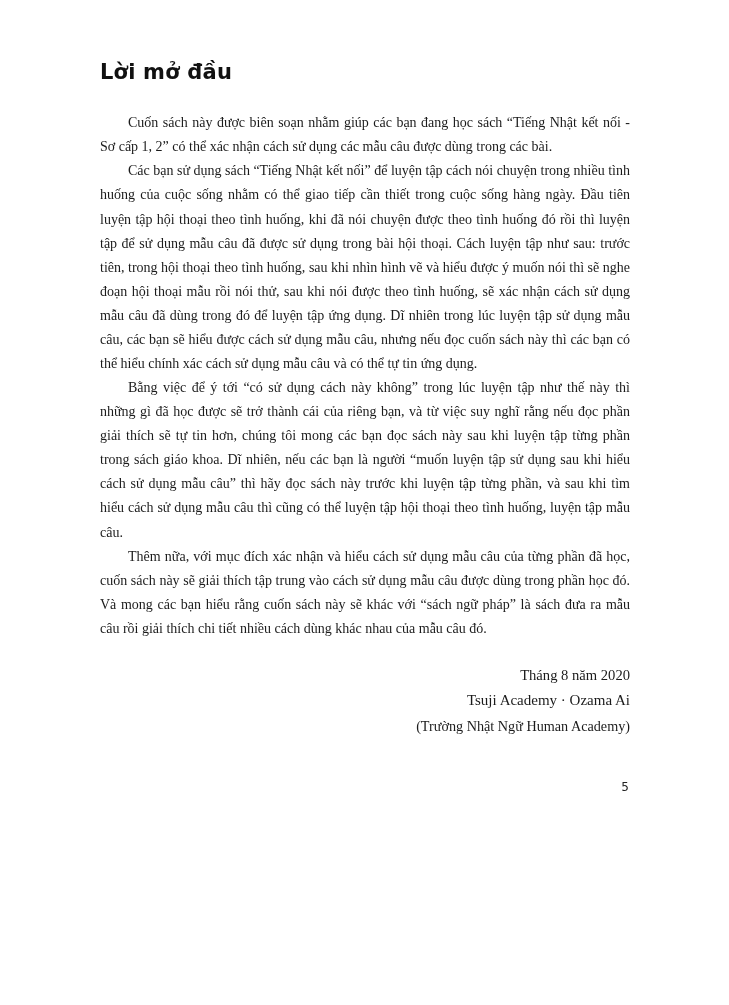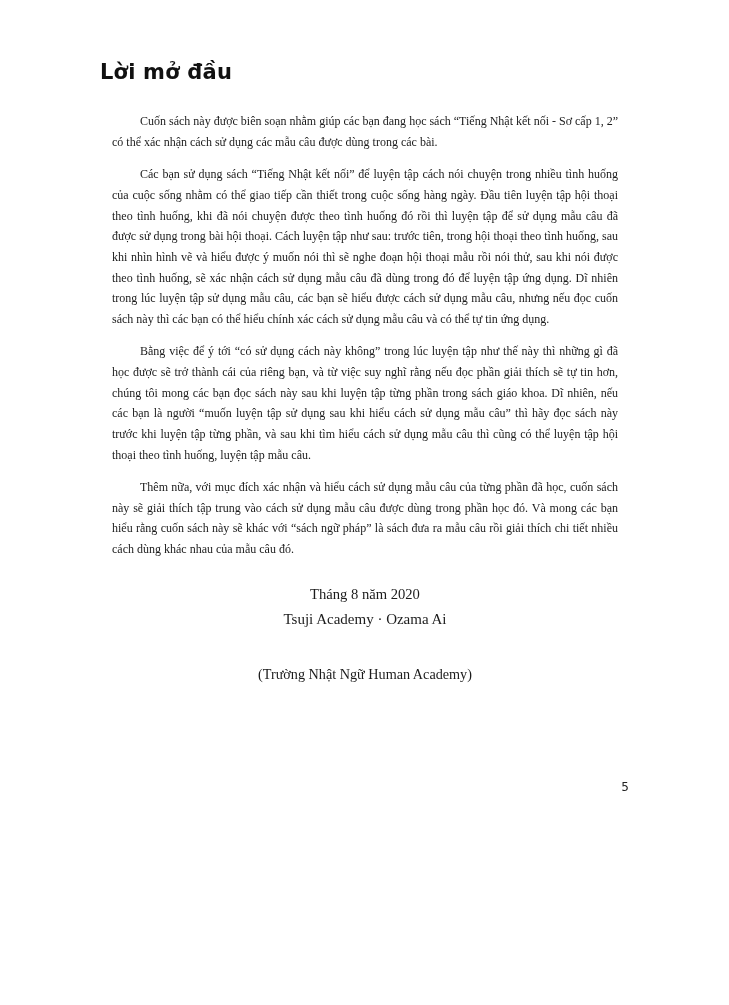--- a/index.html
+++ b/index.html
@@ -31,41 +31,40 @@
   .doc-title {
     font-family: "DejaVu Sans", sans-serif;
     font-weight: bold;
     font-size: 21px;
     letter-spacing: 0.2px;
     color: #111111;
     margin: 0 0 26px 0;
     line-height: 1.2;
   }
   .body-text p {
-    margin: 12px;
-    font-size: 12px;
+    margin: 0;
+    font-size: 14px;
     line-height: 1.72;
     text-align: justify;
     text-indent: 28px;
     color: #1b1b1b;
     hyphens: none;
   }
   .signature {
     margin-top: 22px;
-    text-align: center;
+    text-align: right;
     font-size: 14.6px;
     line-height: 1.72;
     color: #1b1b1b;
   }
   .signature .name {
     font-size: 15px;
   }
   .signature .org {
     font-size: 14.2px;
-    margin-top: 29px;
   }
   .page-number {
     position: absolute;
     right: 100px;
     bottom: 48px;
     font-family: "DejaVu Sans", sans-serif;
     font-size: 12px;
     color: #222222;
   }
 </style>

